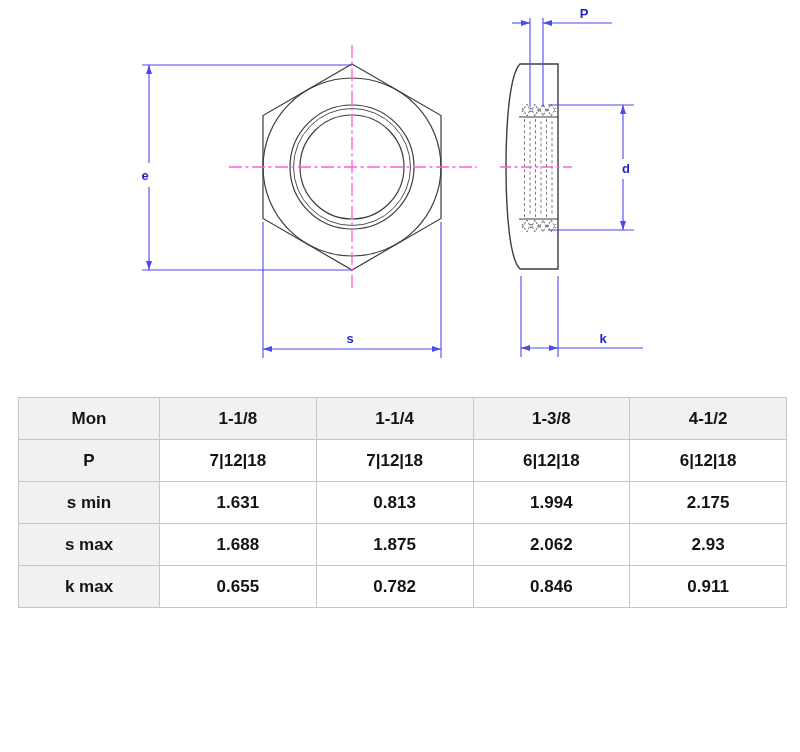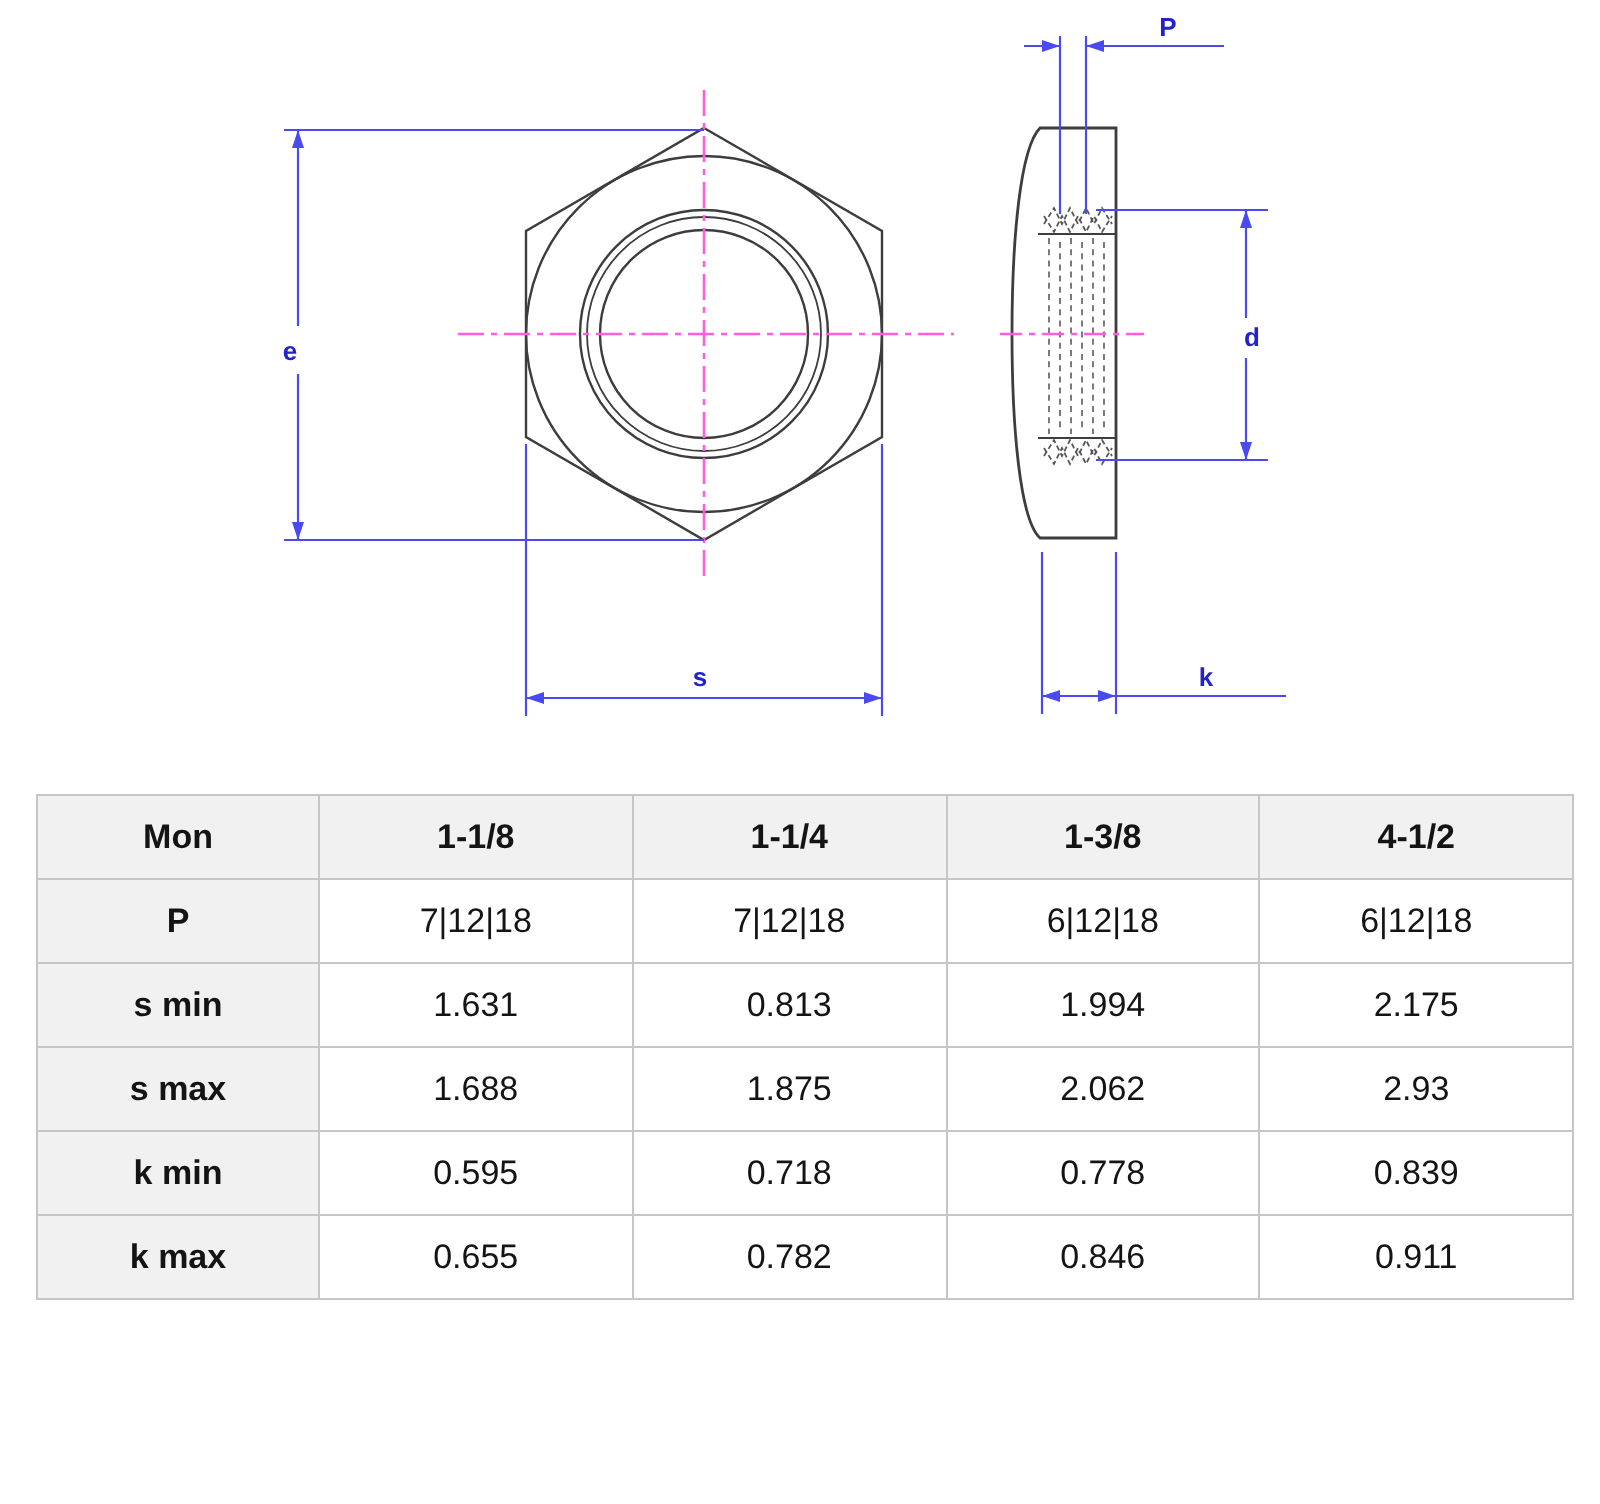--- a/index.html
+++ b/index.html
@@ -8,21 +8,21 @@
   .dim-label{font-family:"Liberation Sans",sans-serif;font-weight:bold;font-size:13px;fill:#2323cc;}
   .spec-table-wrap{position:absolute;left:18px;top:397px;width:769px;}
   table.spec{border-collapse:collapse;table-layout:fixed;width:769px;background:#ffffff;}
   table.spec col.label-col{width:141px;}
   table.spec th,table.spec td{
     border:1px solid #c6c6c6;height:41px;text-align:center;vertical-align:middle;
     font-size:17px;color:#141414;padding:0;
   }
   table.spec th{background:#f1f1f1;font-weight:bold;}
   table.spec td.row-label{background:#f1f1f1;font-weight:bold;}
-  table.spec td.val{background:#ffffff;font-weight:normal;}
+  table.spec td.val{background:#ffffff;font-weight:bold;}
 </style>
 </head>
 <body>
 
 <div class="drawing-wrap">
 <svg width="800" height="392" viewBox="0 0 800 392" xmlns="http://www.w3.org/2000/svg">
 
   <g fill="none" stroke="#3d3d3d" stroke-width="1.2">
     <polygon points="352,64 441,115.5 441,218.5 352,270 263,218.5 263,115.5"></polygon>
     <circle cx="352" cy="167" r="89"></circle>
@@ -147,27 +147,20 @@
           <td class="val">2.175</td>
         </tr>
         <tr>
           <td class="row-label">s max</td>
           <td class="val">1.688</td>
           <td class="val">1.875</td>
           <td class="val">2.062</td>
           <td class="val">2.93</td>
         </tr>
         <tr>
-          <td class="row-label">k min</td>
-          <td class="val">0.595</td>
-          <td class="val">0.718</td>
-          <td class="val">0.778</td>
-          <td class="val">0.839</td>
-        </tr>
-        <tr>
           <td class="row-label">k max</td>
           <td class="val">0.655</td>
           <td class="val">0.782</td>
           <td class="val">0.846</td>
           <td class="val">0.911</td>
         </tr>
       </tbody>
   </table>
 </div>
 

